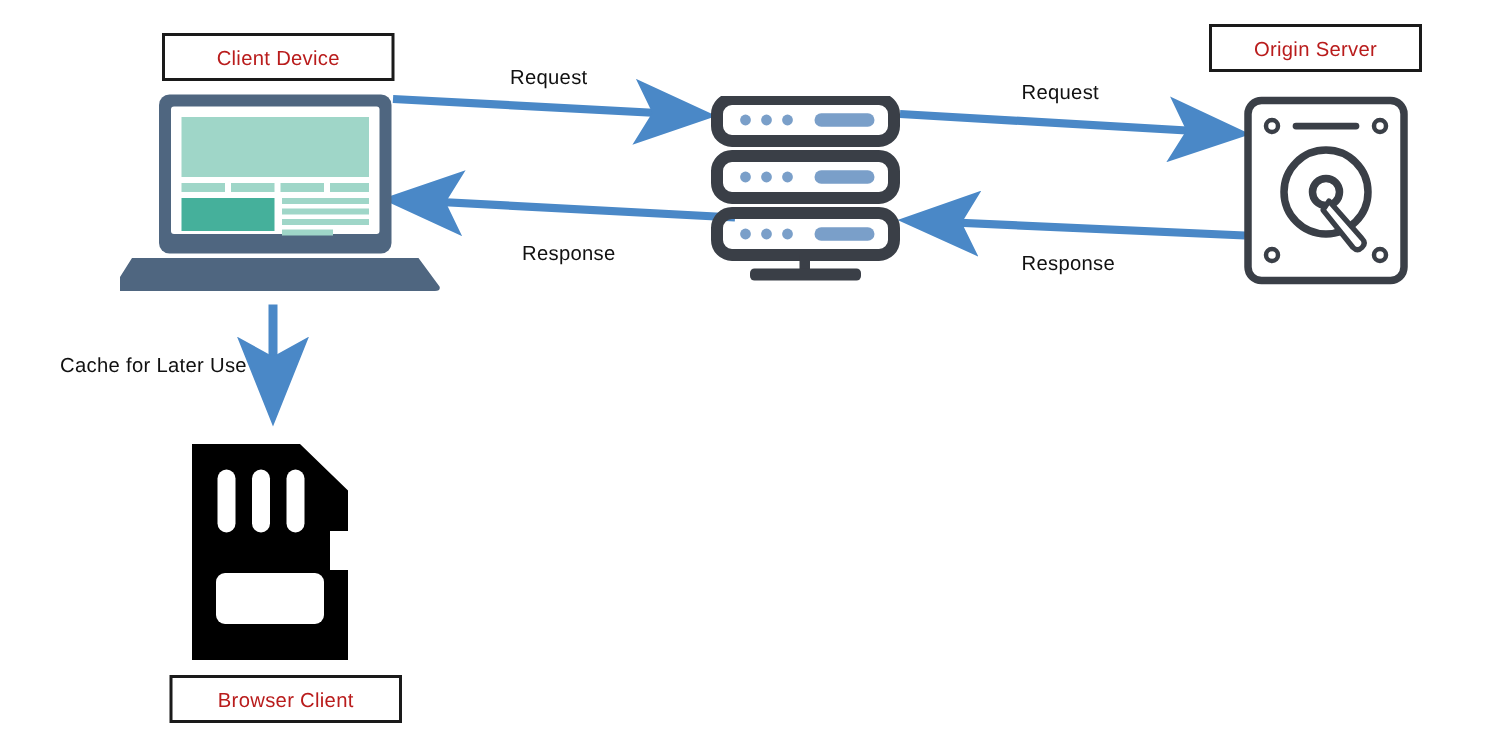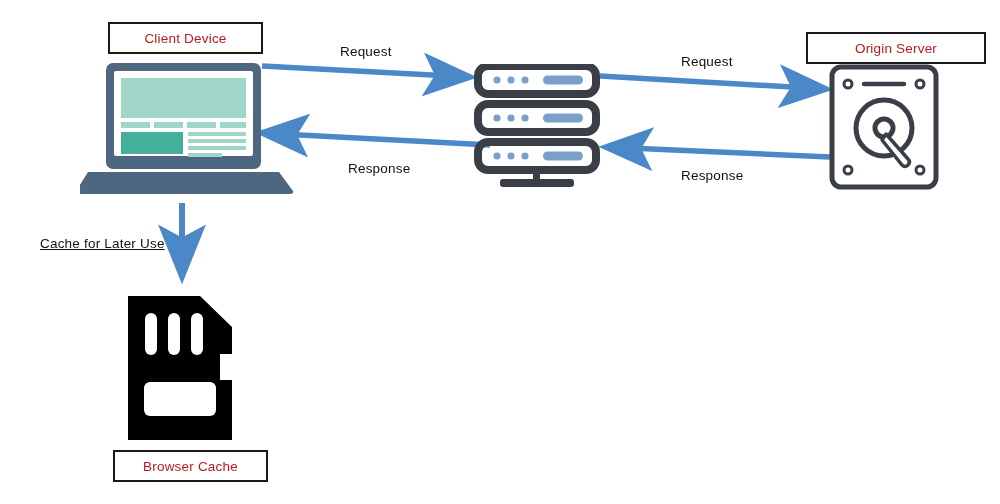--- a/index.html
+++ b/index.html
@@ -50,37 +50,37 @@
 </head>
 <body>
 
 <div id="canvas">
 
   <div class="label-box" style="left:108px; top:22px; width:155px; height:32px;">
     <span>Client Device</span>
   </div>
 
 
-  <div class="label-box" style="left:806px; top:32px; width:180px; height:32px;">
+  <div class="label-box" style="left:806px; top:16px; width:142px; height:32px;">
     <span>Origin Server</span>
   </div>
 
   <div class="label-box" style="left:113px; top:450px; width:155px; height:32px;">
-    <span>Browser Cache</span>
+    <span>Browser Client</span>
   </div>
 
   <div class="edge-label" style="left:340px; top:44px;">Request</div>
 
   <div class="edge-label" style="left:681px; top:54px;">Request</div>
 
   <div class="edge-label" style="left:348px; top:161px;">Response</div>
 
   <div class="edge-label" style="left:681px; top:168px;">Response</div>
 
-  <div class="edge-label" style="left:40px; top:236px;text-decoration:underline;">Cache for Later Use</div>
+  <div class="edge-label" style="left:40px; top:236px;">Cache for Later Use</div>
 
   <svg class="svg-layer" viewBox="0 0 1000 504" xmlns="http://www.w3.org/2000/svg">
     <defs>
       <marker id="ah-right" markerWidth="10" markerHeight="8" refX="8.6" refY="4" orient="auto" markerUnits="strokeWidth">
         <path d="M0,0 L10,4 L0,8 L2.2,4 Z" fill="#4a88c7"></path>
       </marker>
       <marker id="ah-left" markerWidth="10" markerHeight="8" refX="8.6" refY="4" orient="auto" markerUnits="strokeWidth">
         <path d="M0,0 L10,4 L0,8 L2.2,4 Z" fill="#4a88c7"></path>
       </marker>
       <marker id="ah-down" markerWidth="10" markerHeight="8" refX="8.6" refY="4" orient="auto" markerUnits="strokeWidth">

